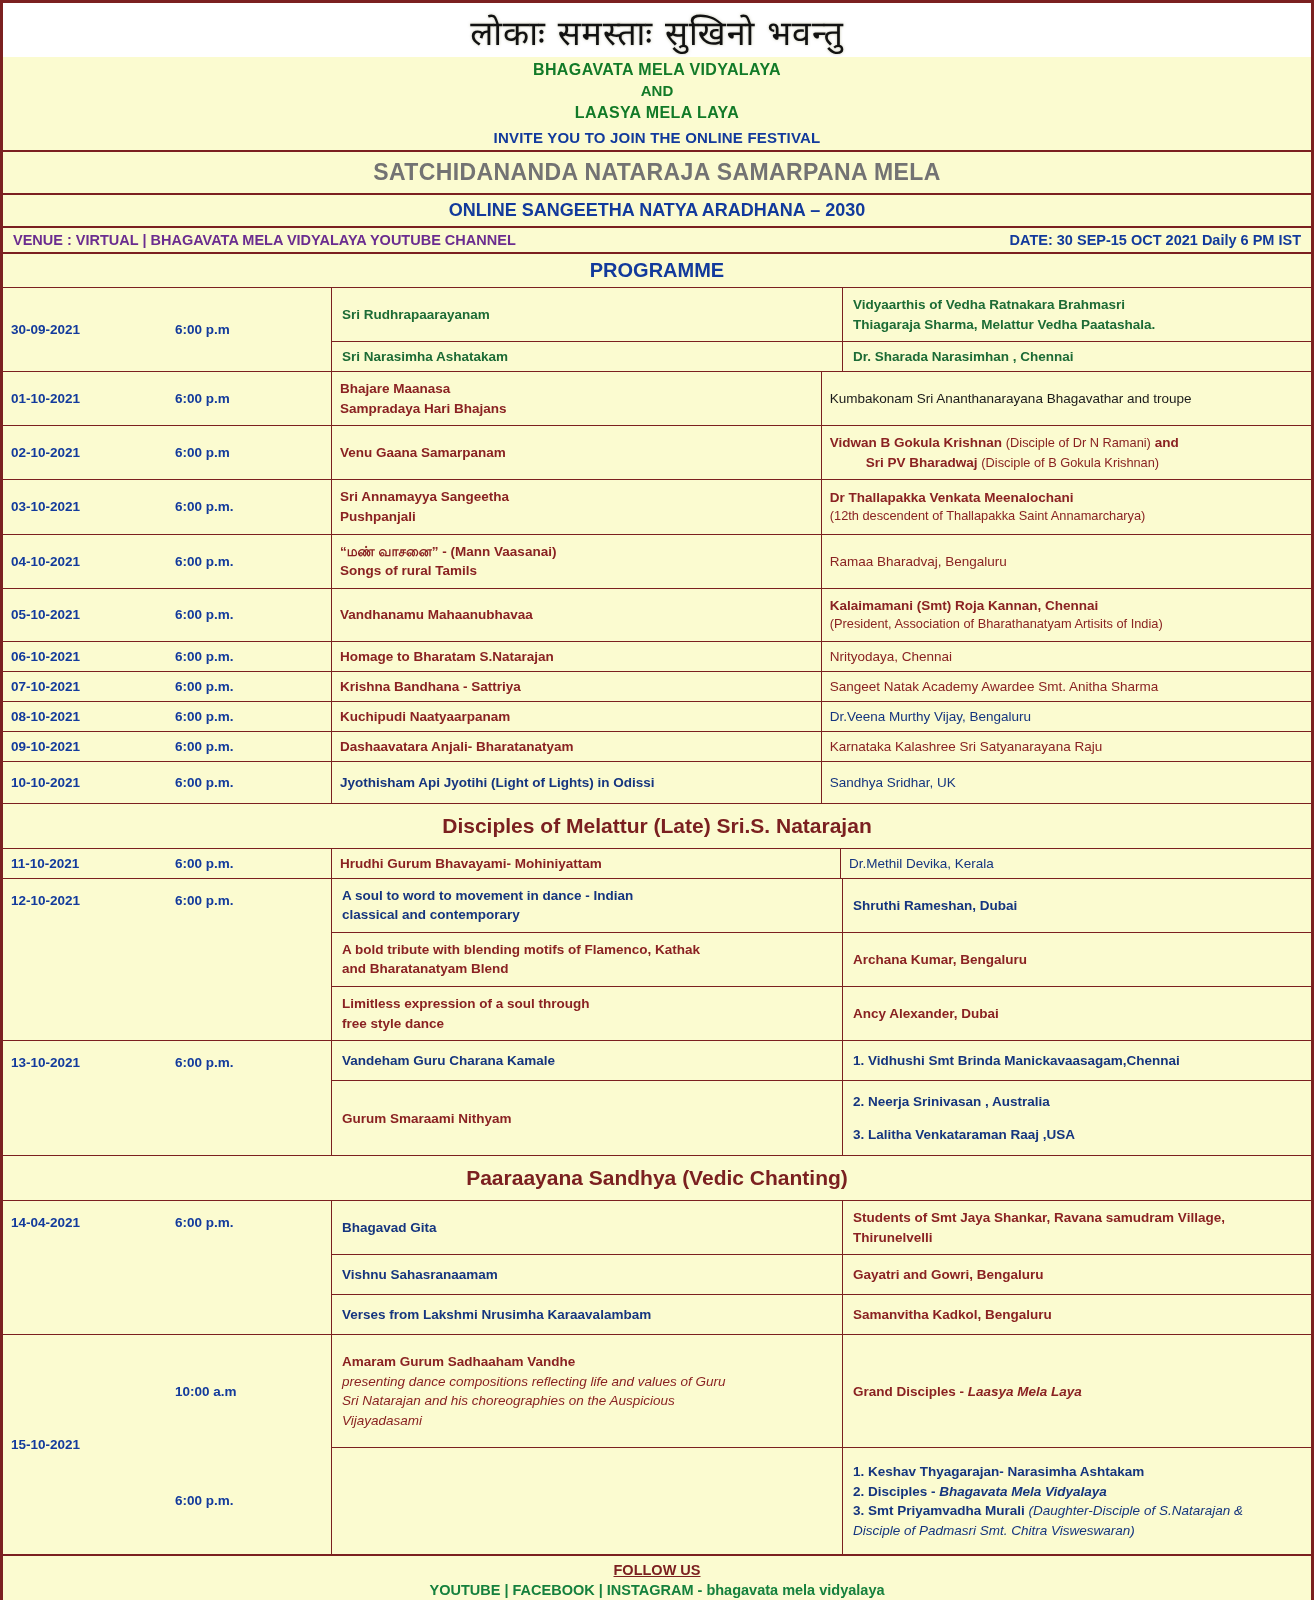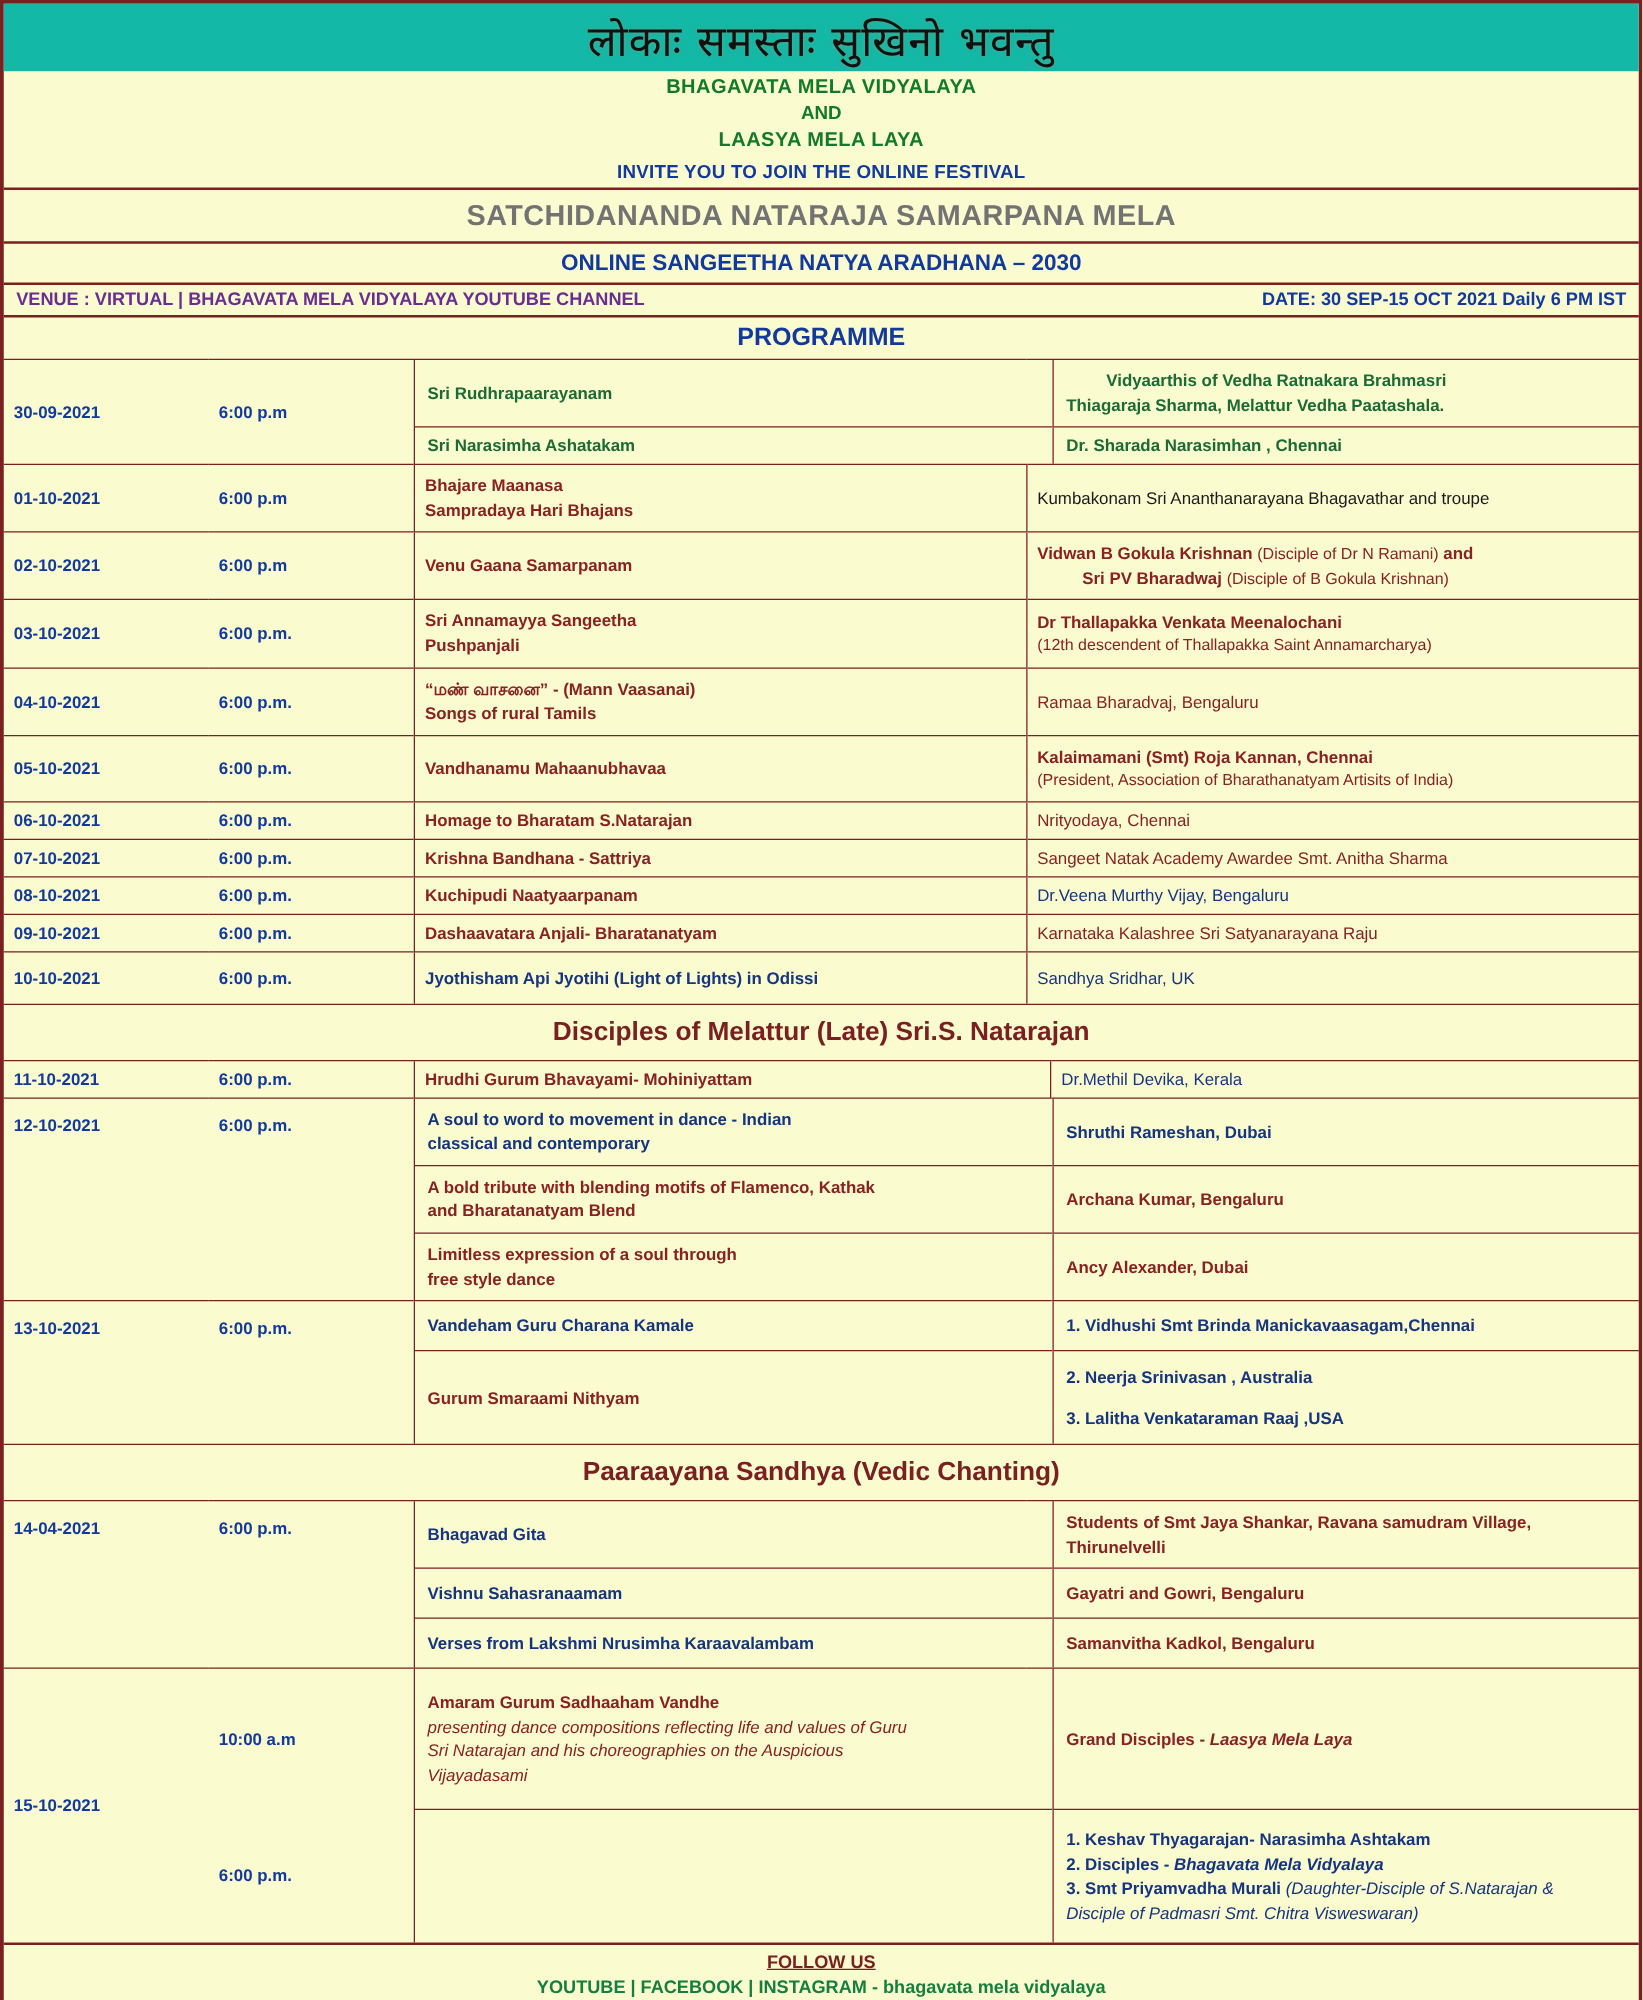--- a/index.html
+++ b/index.html
@@ -15,21 +15,21 @@
     min-height: 1600px;
     box-sizing: border-box;
     background: #fbfbd0;
     border: 3px solid #7b2020;
     padding: 0;
     position: relative;
   }
   .sanskrit-banner {
     text-align: center;
     padding: 6px 0 2px 0;
-    background: #14b8a6;
+    background: #ffffff;
   }
   .sanskrit-banner .shloka {
     font-family: "DejaVu Sans", sans-serif;
     font-size: 34px;
     color: #111111;
     letter-spacing: 1px;
     text-shadow: 0 0 3px rgba(150,150,110,0.55);
   }
   .hdr-block {
     text-align: center;
@@ -221,21 +221,21 @@
 
       <tr>
         <td class="c-date">30-09-2021</td>
         <td class="c-time">6:00 p.m</td>
         <td colspan="2" style="padding:0;border-left:1.5px solid #7b2020;">
           <table class="innertbl">
               <tbody>
             <tr>
               <td class="ii t-green">Sri Rudhrapaarayanam</td>
               <td class="ia t-green multi-line">
-                <div style="font-weight:bold;margin-left:32px;">Vidyaarthis of Vedha Ratnakara Brahmasri</div>
+                <div style="font-weight:bold;">Vidyaarthis of Vedha Ratnakara Brahmasri</div>
                 <div style="font-weight:bold;">Thiagaraja Sharma, Melattur Vedha Paatashala.</div>
               </td>
             </tr>
             <tr>
               <td class="ii t-green">Sri Narasimha Ashatakam</td>
               <td class="ia t-green" style="font-weight:bold;">Dr. Sharada Narasimhan , Chennai</td>
             </tr>
           </tbody>
             </table>
         </td>

